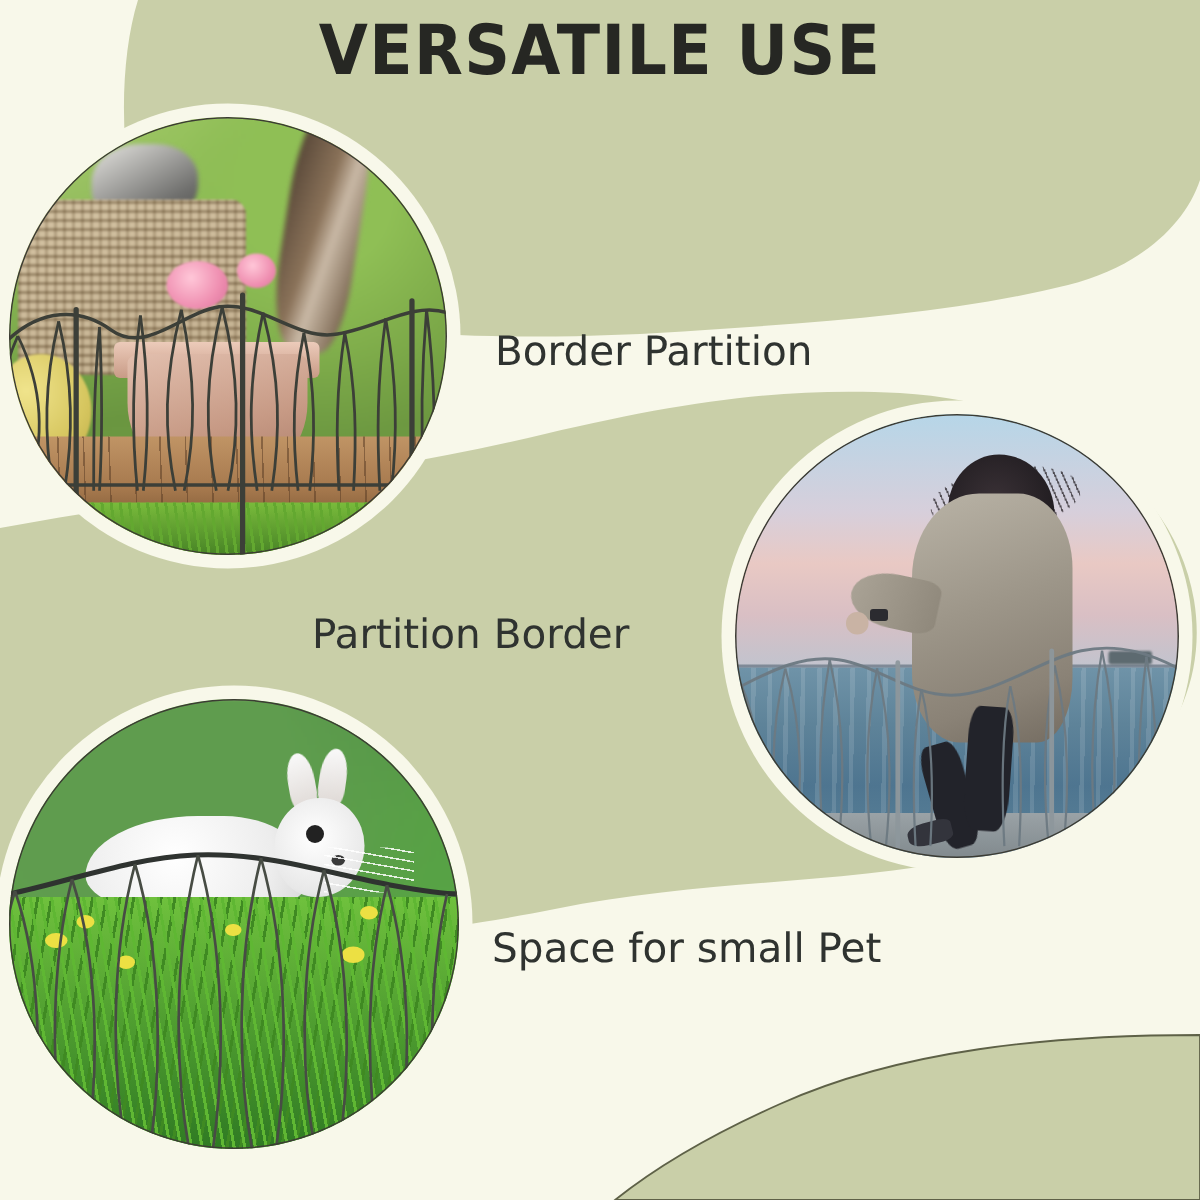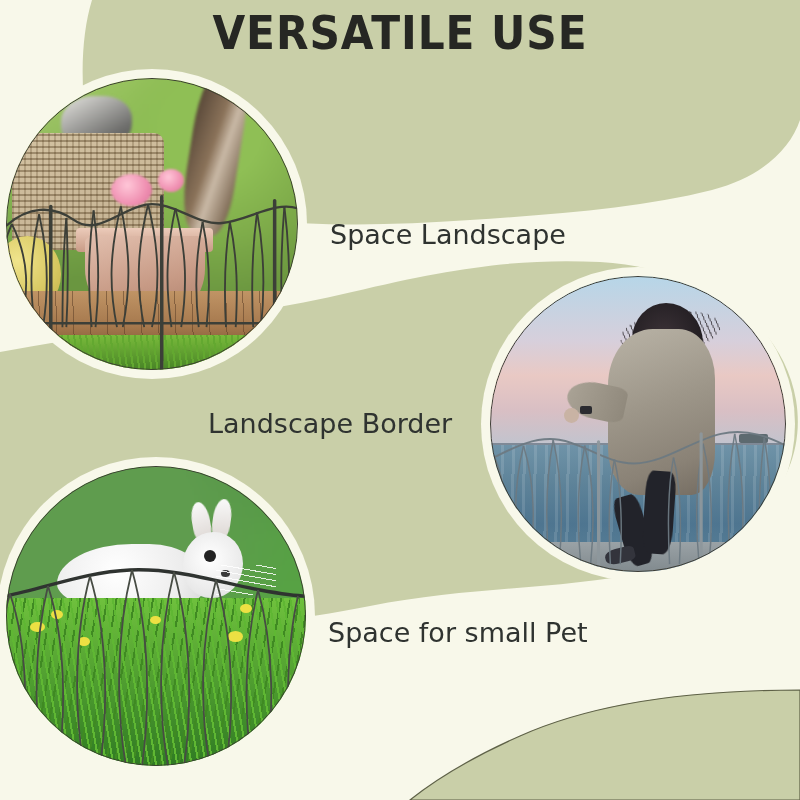--- a/index.html
+++ b/index.html
@@ -403,17 +403,17 @@
           <path d="M210,114 C228,174 228,248 220,300"></path>
           <path d="M252,124 C238,180 238,250 246,300"></path>
           <path d="M252,124 C268,180 268,250 260,300"></path>
           <path d="M292,130 C280,182 280,252 286,300"></path>
         </g>
       </svg>
     </div>
     <div class="ring"></div>
   </div>
 
-  <div class="caption" id="cap-1">Space Landscape</div>
-  <div class="caption" id="cap-2">Landscape Border</div>
+  <div class="caption" id="cap-1">Border Partition</div>
+  <div class="caption" id="cap-2">Partition Border</div>
   <div class="caption" id="cap-3">Space for small Pet</div>
 
 </div>
 
 </body></html>

